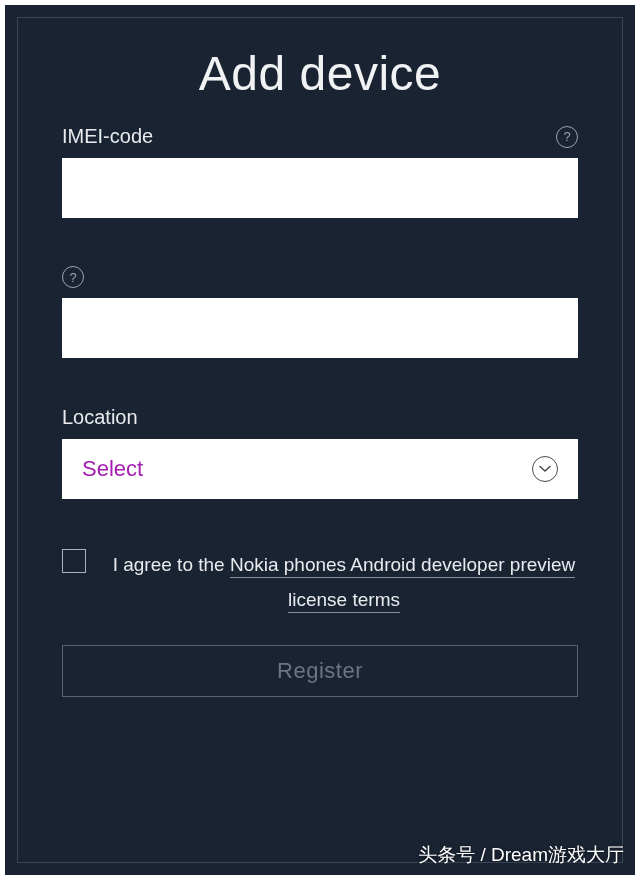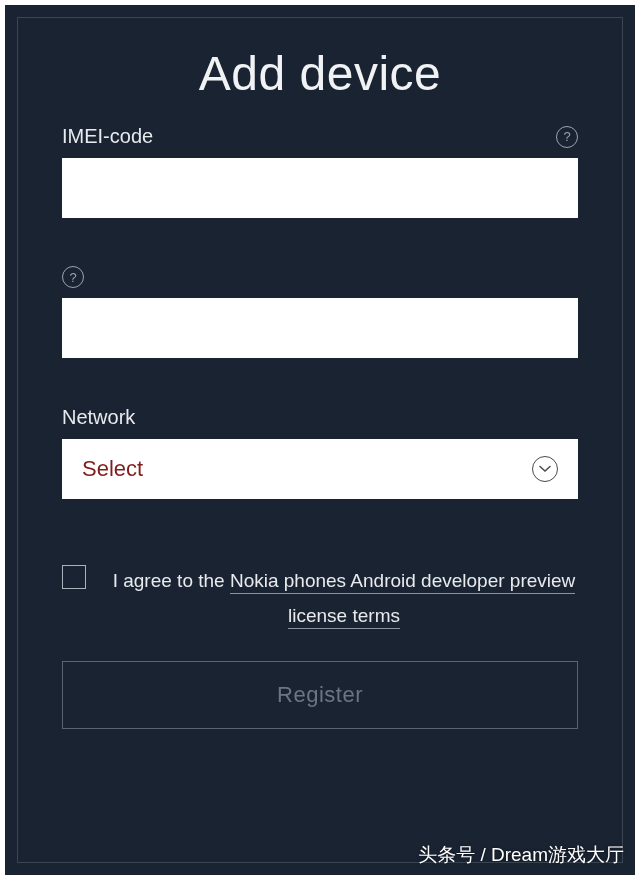--- a/index.html
+++ b/index.html
@@ -86,42 +86,42 @@
       height: 60px;
       background: #ffffff;
       display: flex;
       align-items: center;
       padding: 0 20px;
       cursor: pointer;
     }
     .select-text {
       font-size: 22px;
       font-weight: 300;
-      color: #7f1d1d;
+      color: #a21caf;
       flex: 1;
     }
     .chevron-icon {
       width: 26px;
       height: 26px;
       border: 1.5px solid #4a4a4a;
       border-radius: 50%;
       display: flex;
       align-items: center;
       justify-content: center;
     }
     .chevron-icon svg {
       width: 12px;
       height: 8px;
     }
     .agree-row {
       display: flex;
       align-items: flex-start;
       gap: 24px;
       margin-bottom: 28px;
-      margin-top: 16px;
+      margin-top: 0;
     }
     .checkbox {
       width: 24px;
       height: 24px;
       border: 1.5px solid #aab2bc;
       flex-shrink: 0;
       cursor: pointer;
       margin-top: 2px;
     }
     .agree-text {
@@ -132,21 +132,21 @@
       text-align: center;
       flex: 1;
     }
     .agree-link {
       border-bottom: 1px solid #8a929c;
       padding-bottom: 2px;
       cursor: pointer;
     }
     .register-btn {
       width: 100%;
-      height: 68px;
+      height: 52px;
       border: 1.5px solid #5a6370;
       background: transparent;
       color: #6b7585;
       font-size: 22px;
       font-weight: 300;
       cursor: pointer;
       letter-spacing: 0.5px;
     }
     .watermark {
       position: absolute;
@@ -176,21 +176,21 @@
 
       <div class="form-group">
         <div class="label-row">
           <div class="help-icon">?</div>
         </div>
         <input type="text" class="text-input" value="" style="">
       </div>
 
       <div class="form-group">
         <div class="label-row">
-          <label class="field-label">Network</label>
+          <label class="field-label">Location</label>
         </div>
         <div class="select-wrapper">
           <span class="select-text">Select</span>
           <div class="chevron-icon">
             <svg viewBox="0 0 12 8" fill="none">
               <path d="M1 1.5L6 6L11 1.5" stroke="#4a4a4a" stroke-width="1.5" stroke-linecap="round"></path>
             </svg>
           </div>
         </div>
       </div>

